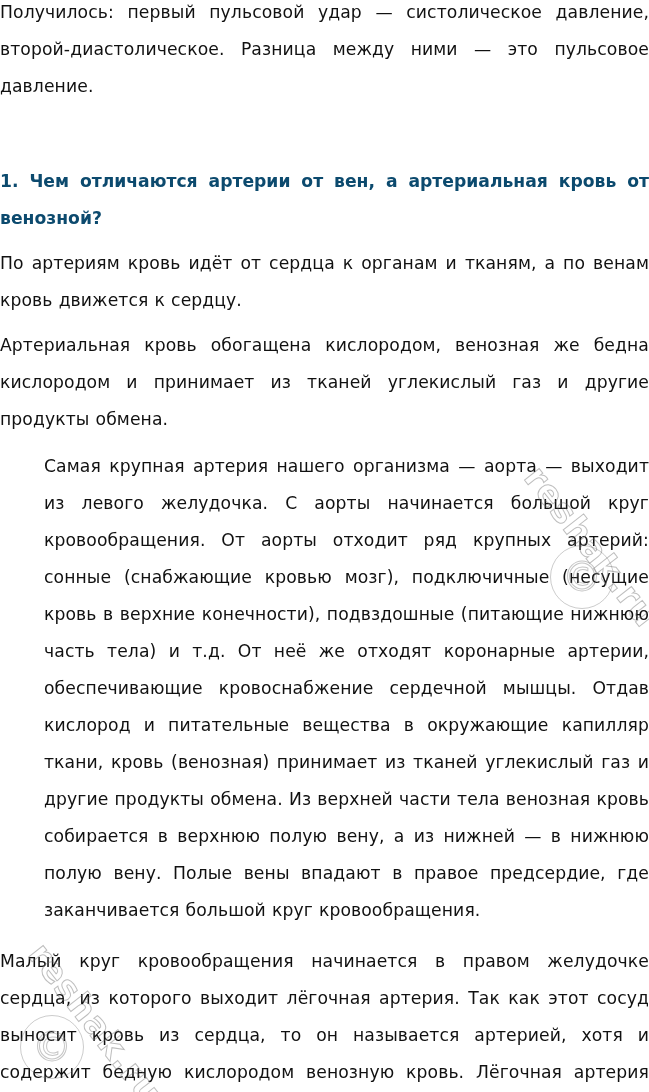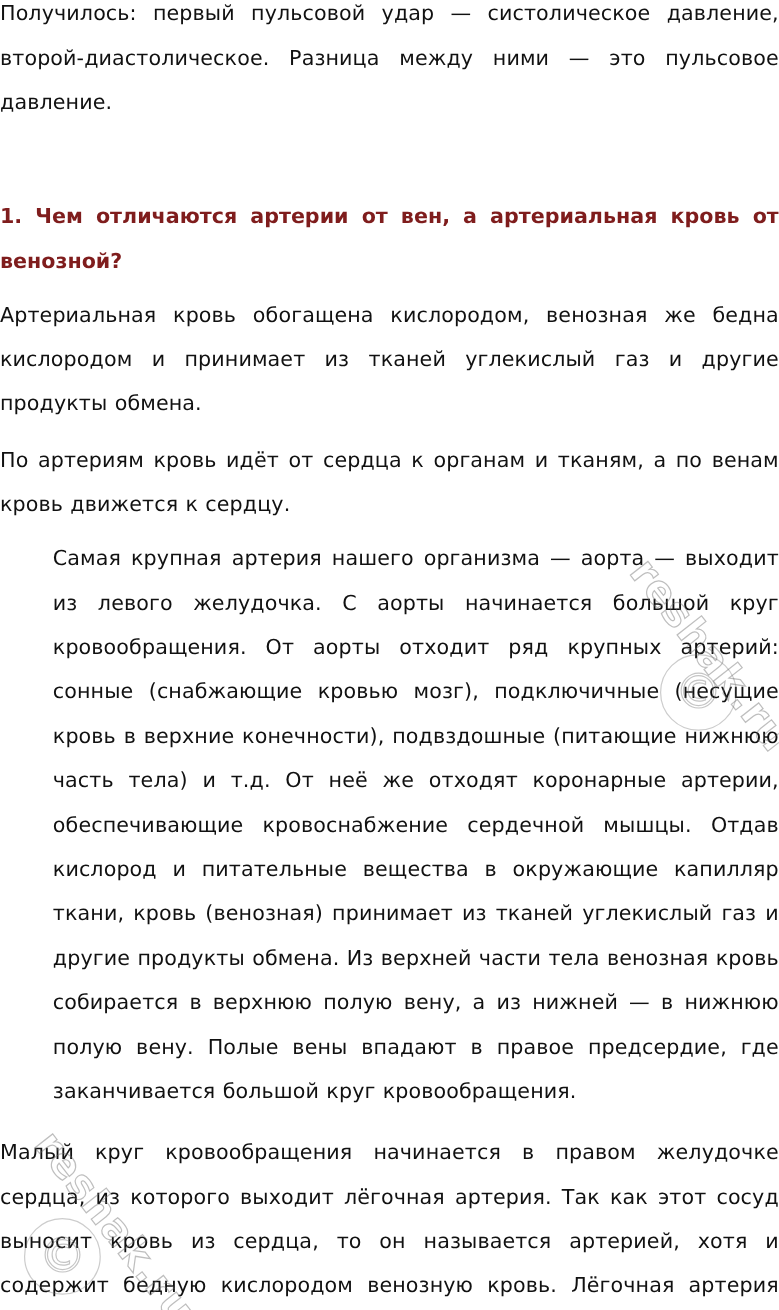--- a/index.html
+++ b/index.html
@@ -31,21 +31,21 @@
       word-spacing: 0.5px;
     }
     .intro { margin-bottom: 58px; }
     .question {
       font-weight: bold;
       font-size: 17.2px;
       line-height: 37px;
       margin: 0 0 8px 0;
       text-align: justify;
       text-align-last: left;
-      color: #7f1d1d;
+      color: #0c4a6e;
     }
     .answer { margin-bottom: 8px; }
     .answer.last-in-block { margin-bottom: 10px; }
     .q2 { margin-top: 0; }
     .gap { margin-bottom: 14px; padding-left: 44px; }
     .watermark {
       position: absolute;
       pointer-events: none;
       color: rgba(120,120,120,0.35);
       font-family: "DejaVu Sans", sans-serif;
@@ -79,22 +79,22 @@
     }
   </style>
 </head>
 <body>
 
 <div class="page">
   <p class="intro">Получилось: первый пульсовой удар — систолическое давление, второй-диастолическое. Разница между ними — это пульсовое давление.</p>
 
   <section>
     <h2 class="question">1. Чем отличаются артерии от вен, а артериальная кровь от венозной?</h2>
+    <p class="answer">По артериям кровь идёт от сердца к органам и тканям, а по венам кровь движется к сердцу.</p>
     <p class="answer last-in-block">Артериальная кровь обогащена кислородом, венозная же бедна кислородом и принимает из тканей углекислый газ и другие продукты обмена.</p>
-    <p class="answer">По артериям кровь идёт от сердца к органам и тканям, а по венам кровь движется к сердцу.</p>
   </section>
 
   <section>
     <p class="answer gap">Самая крупная артерия нашего организма — аорта — выходит из левого желудочка. С аорты начинается большой круг кровообращения. От аорты отходит ряд крупных артерий: сонные (снабжающие кровью мозг), подключичные (несущие кровь в верхние конечности), подвздошные (питающие нижнюю часть тела) и т.д. От неё же отходят коронарные артерии, обеспечивающие кровоснабжение сердечной мышцы. Отдав кислород и питательные вещества в окружающие капилляр ткани, кровь (венозная) принимает из тканей углекислый газ и другие продукты обмена. Из верхней части тела венозная кровь собирается в верхнюю полую вену, а из нижней — в нижнюю полую вену. Полые вены впадают в правое предсердие, где заканчивается большой круг кровообращения.</p>
     <p class="answer">Малый круг кровообращения начинается в правом желудочке сердца, из которого выходит лёгочная артерия. Так как этот сосуд выносит кровь из сердца, то он называется артерией, хотя и содержит бедную кислородом венозную кровь. Лёгочная артерия разветвляется на левую и правую лёгочные артерии, эта венозная кровь попадает в лёгкие, где обогащается кислородом и превращается в артериальную кровь. По лёгочным венам эта</p>
   </section>
 </div>
 
 <div class="watermark wm1">reshak.ru</div>
 <div class="wm-circle wmc1">

